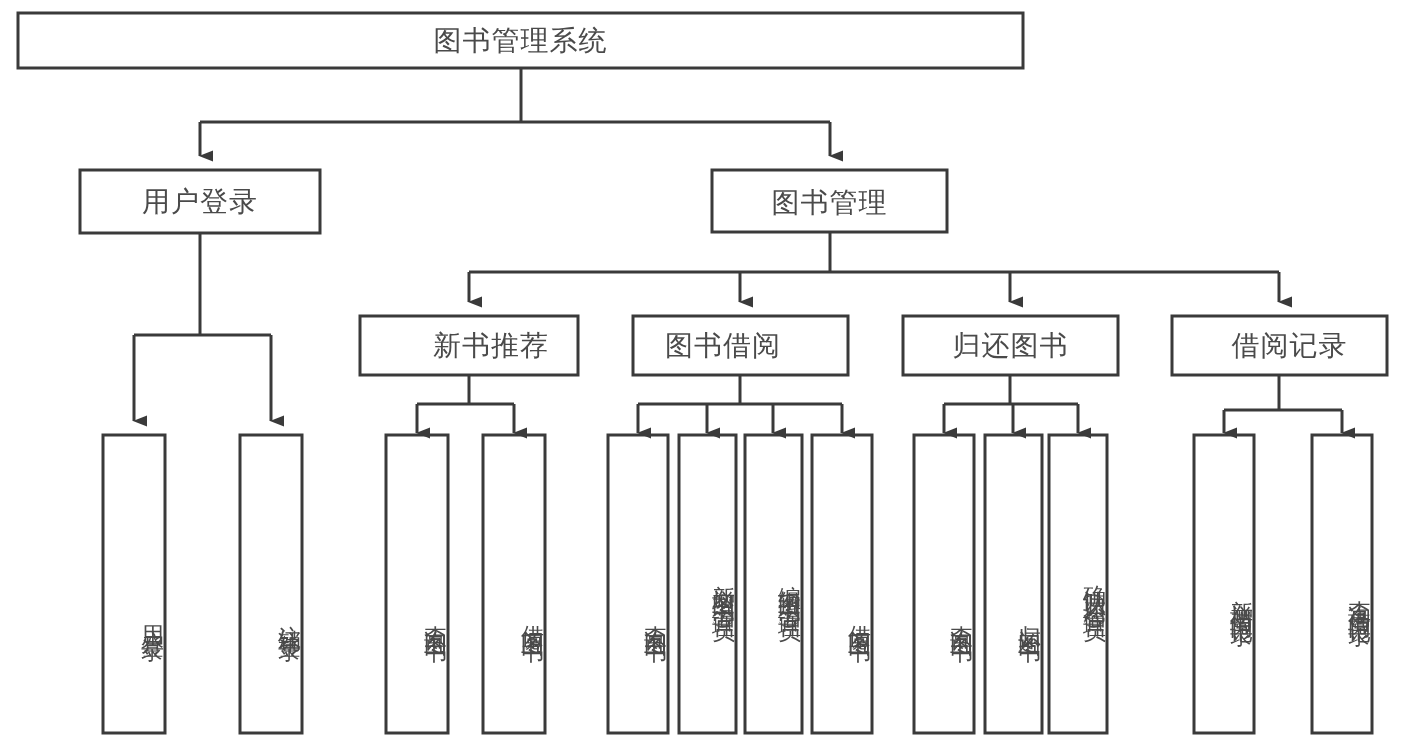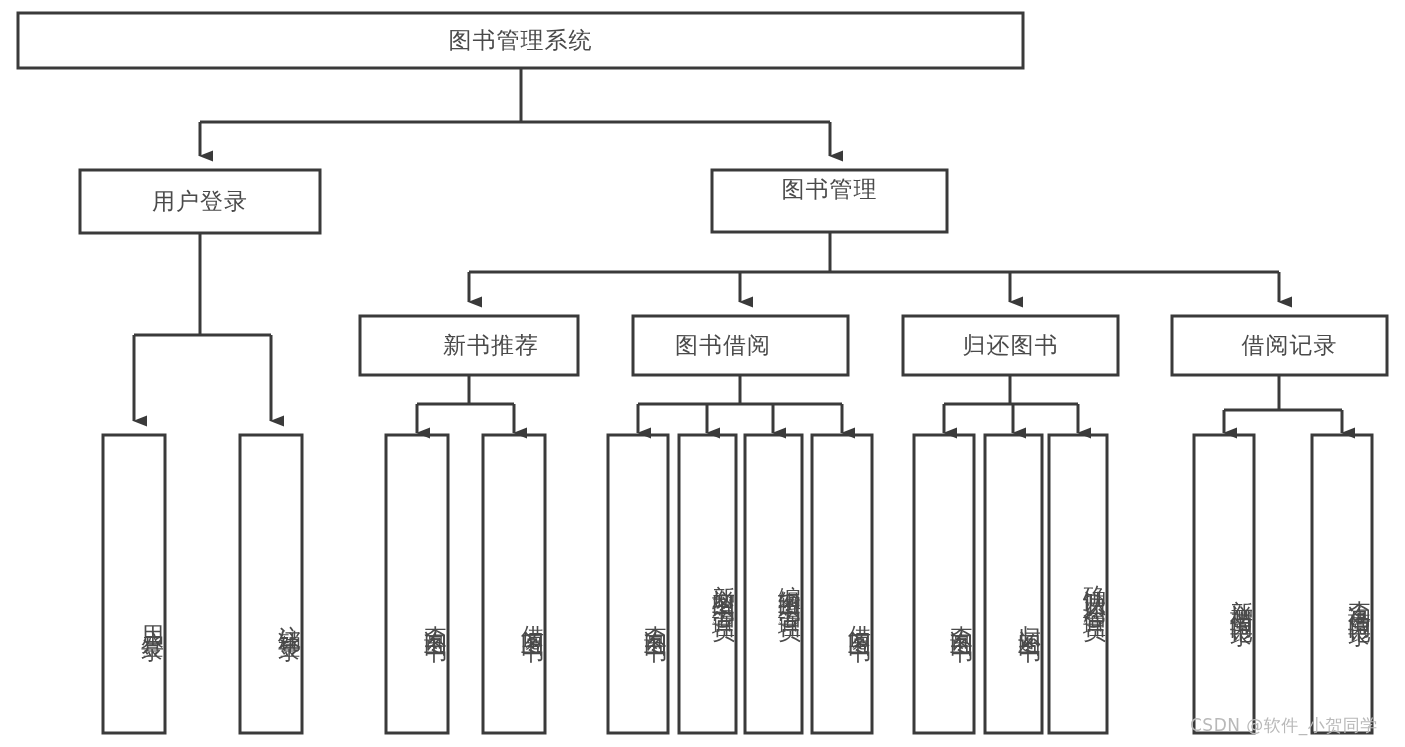--- a/index.html
+++ b/index.html
@@ -45,21 +45,21 @@
     position: absolute;
     display: flex;
     align-items: center;
     justify-content: center;
     color: #4a4a4a;
     font-family: "DejaVu Sans", "Liberation Sans", sans-serif;
     pointer-events: none;
     box-sizing: border-box;
   }
   .node-label.horizontal {
-    font-size: 23px;
+    font-size: 28px;
     letter-spacing: 1px;
     line-height: 1.2;
   }
   .node-label.vertical {
     writing-mode: vertical-rl;
     text-orientation: upright;
     font-size: 23px;
     letter-spacing: 5px;
     line-height: 1.05;
     padding-top: 6px;
@@ -150,36 +150,35 @@
 
     <path class="connector" d="M 1279 375 L 1279 410"></path>
     <path class="connector" d="M 1224 410 L 1342 410"></path>
     <path class="connector" marker-end="url(#arrow)" d="M 1224 410 L 1224 433"></path>
     <path class="connector" marker-end="url(#arrow)" d="M 1342 410 L 1342 433"></path>
   </svg>
 
   <div class="node-label horizontal" style="left:18px; top:13px; width:1005px; height:55px;">图书管理系统</div>
 
   <div class="node-label horizontal" style="left:80px; top:170px; width:240px; height:63px;">用户登录</div>
-  <div class="node-label horizontal" style="left:712px; top:159px; width:235px; height:62px;">图书管理</div>
+  <div class="node-label horizontal" style="left:712px; top:172px; width:235px; height:62px;">图书管理</div>
 
   <div class="node-label horizontal" style="left:360px; top:316px; width:262px; height:59px;text-align:right;">新书推荐</div>
   <div class="node-label horizontal" style="left:633px; top:316px; width:180px; height:59px;">图书借阅</div>
   <div class="node-label horizontal" style="left:903px; top:316px; width:215px; height:59px;">归还图书</div>
   <div class="node-label horizontal" style="left:1172px; top:316px; width:215px; height:59px;padding-left:20px;">借阅记录</div>
 
   <div class="node-label vertical" style="left:103px; top:495px; width:62px; height:238px;">用户登录</div>
   <div class="node-label vertical" style="left:240px; top:495px; width:62px; height:238px;">注销登录</div>
   <div class="node-label vertical" style="left:386px; top:495px; width:62px; height:238px;">查询图书</div>
   <div class="node-label vertical" style="left:483px; top:495px; width:62px; height:238px;">借阅图书</div>
   <div class="node-label vertical" style="left:608px; top:495px; width:60px; height:238px;">查询图书</div>
   <div class="node-label vertical" style="left:679px; top:440px; width:57px; height:293px;">新增图书（管理员）</div>
   <div class="node-label vertical" style="left:745px; top:440px; width:57px; height:293px;">编辑图书（管理员）</div>
   <div class="node-label vertical" style="left:812px; top:495px; width:60px; height:238px;">借阅图书</div>
   <div class="node-label vertical" style="left:914px; top:495px; width:60px; height:238px;">查询图书</div>
   <div class="node-label vertical" style="left:985px; top:495px; width:57px; height:238px;">归还图书</div>
   <div class="node-label vertical" style="left:1049px; top:440px; width:58px; height:293px;">确认归还（管理员）</div>
   <div class="node-label vertical" style="left:1194px; top:455px; width:60px; height:278px;">新增借阅记录</div>
   <div class="node-label vertical" style="left:1312px; top:455px; width:60px; height:278px;">查询借阅记录</div>
 
-  <div class="watermark">CSDN @软件_小贺同学</div>
 
 </div>
 
 </body></html>

